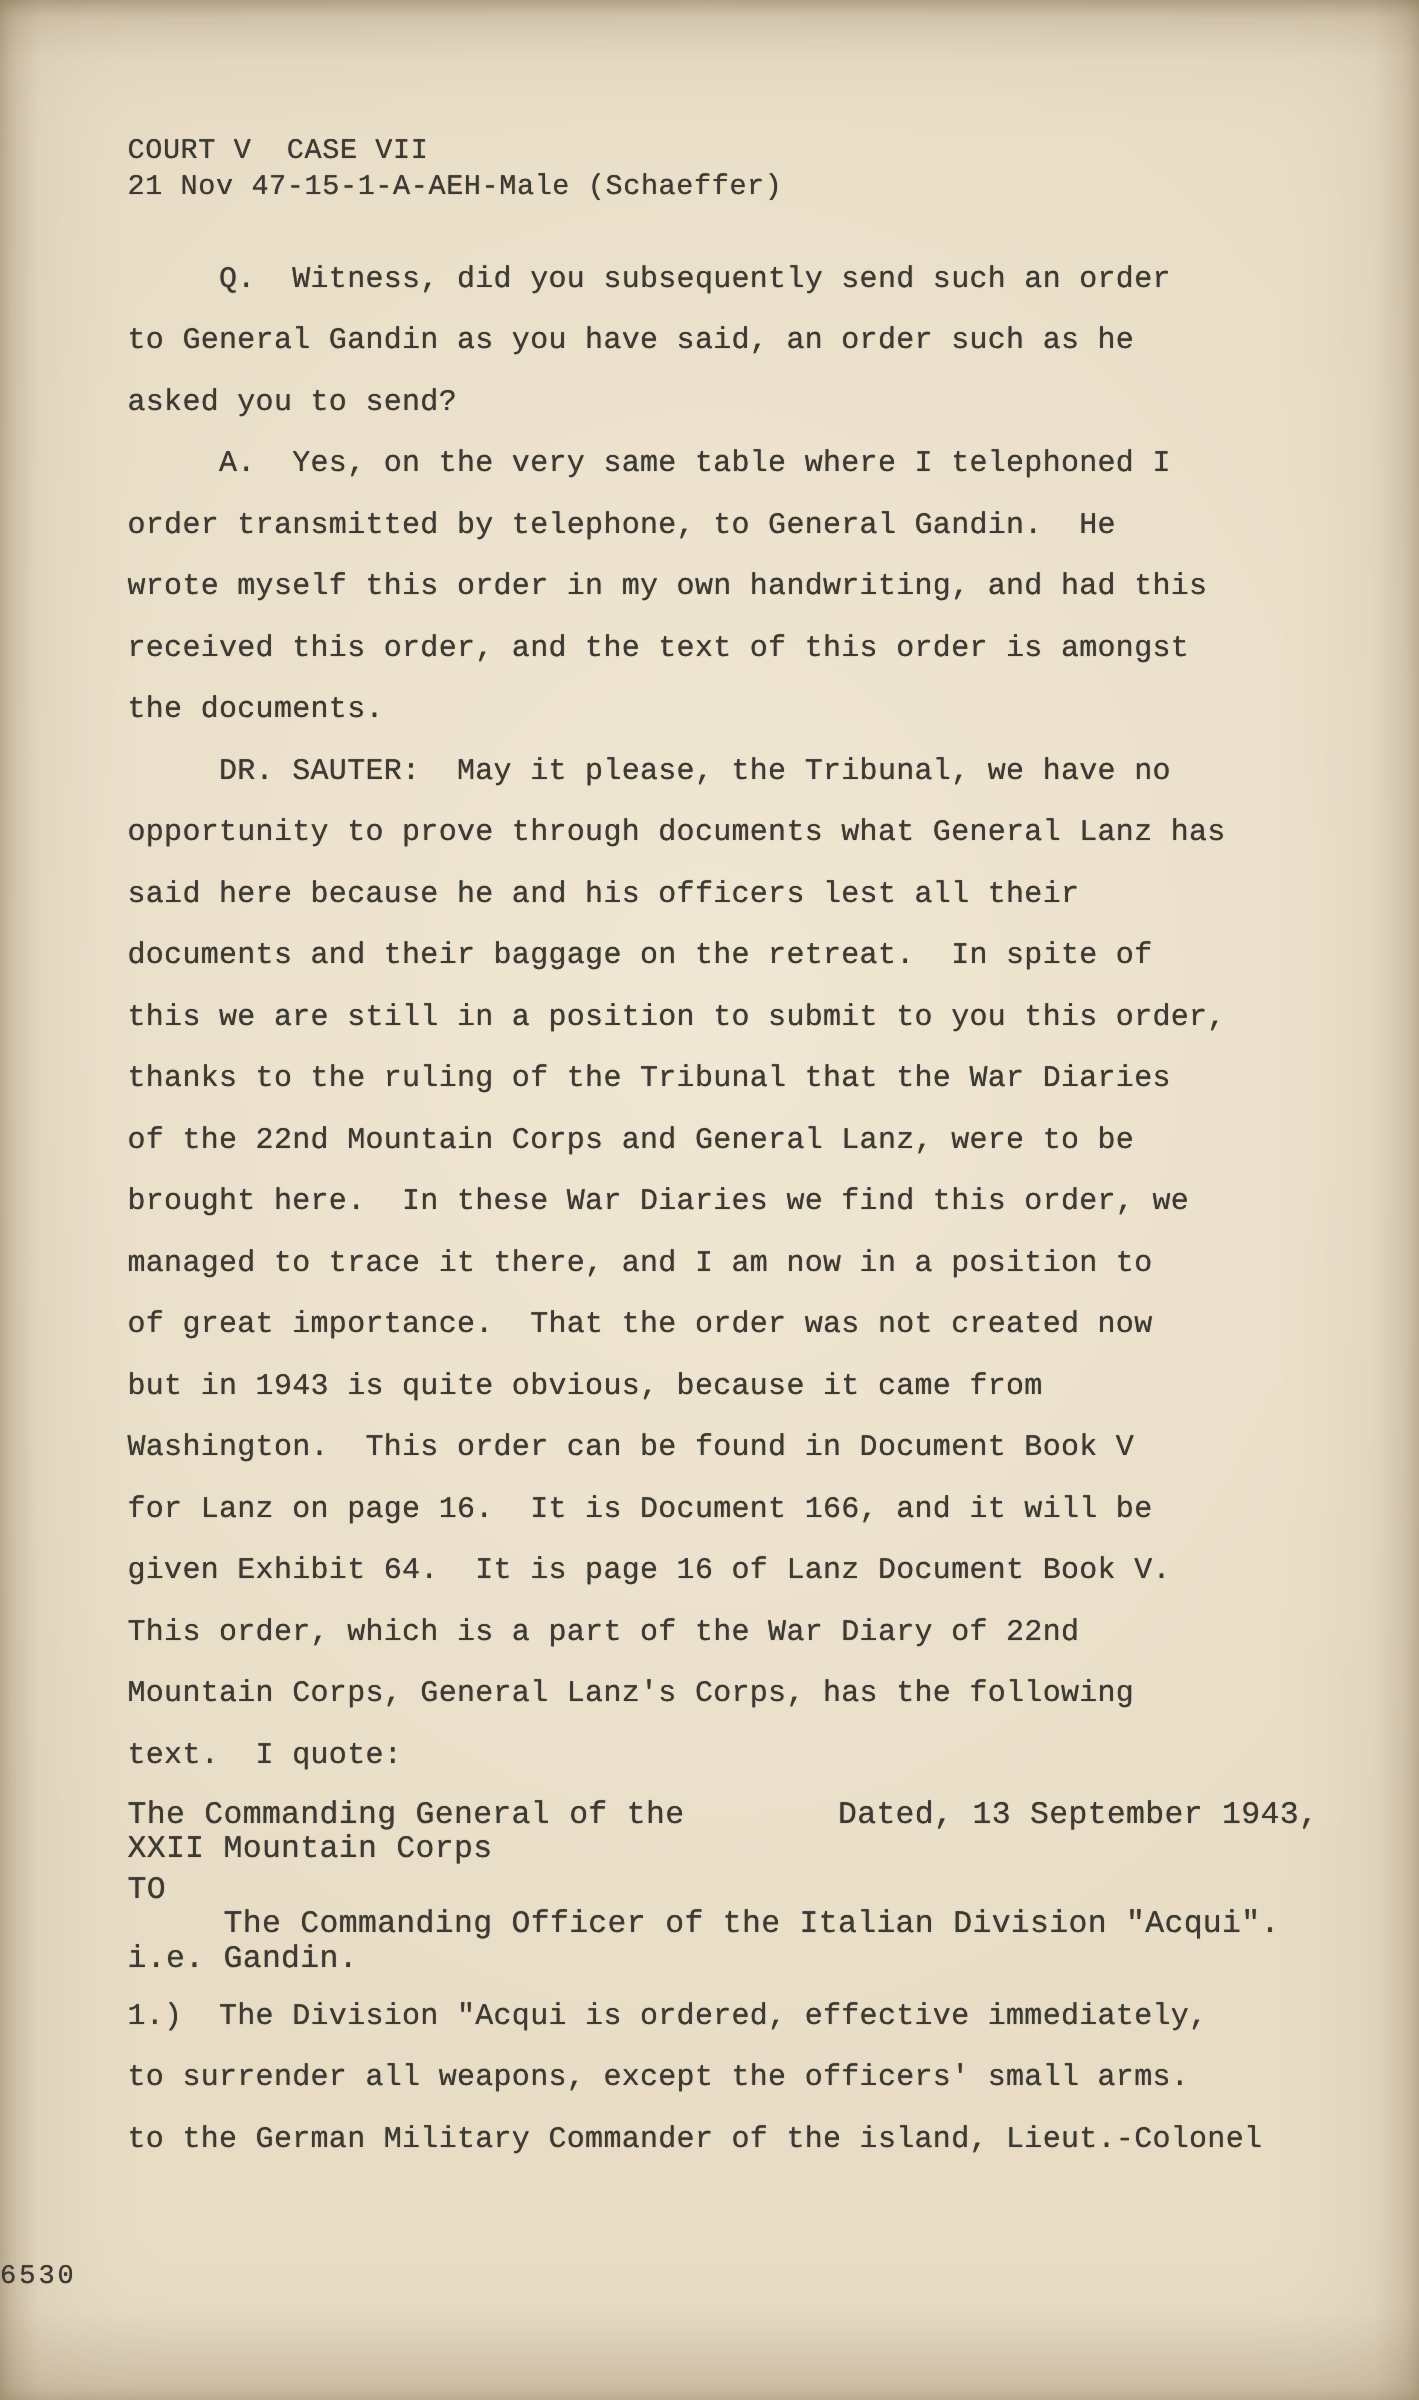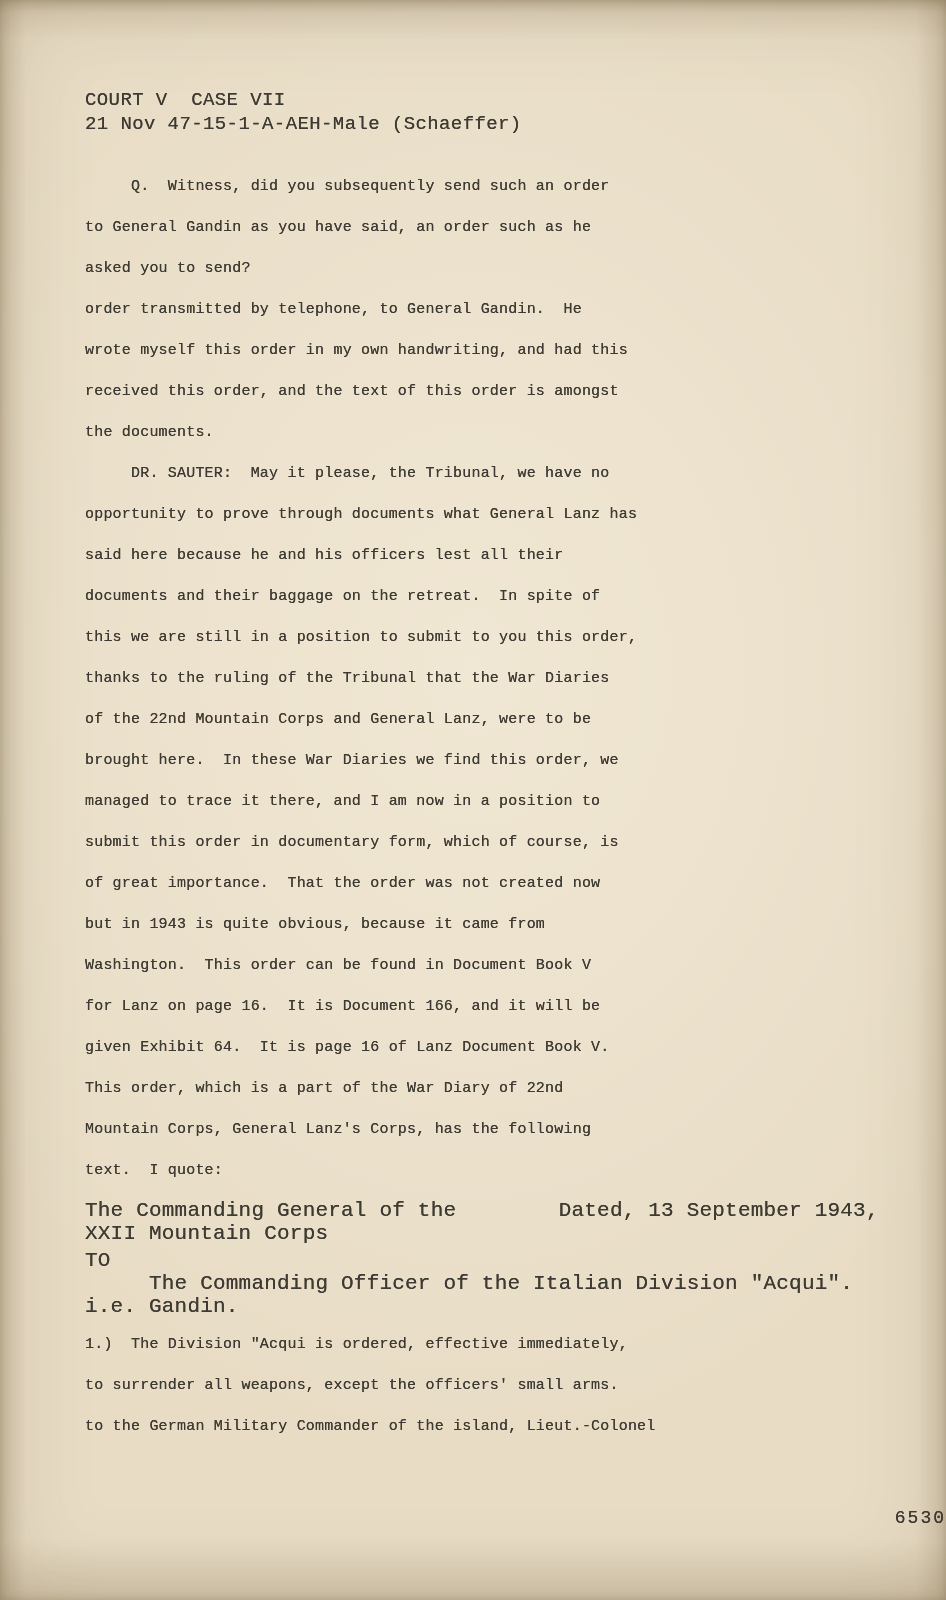--- a/index.html
+++ b/index.html
@@ -32,72 +32,72 @@
   .line {
     white-space: pre;
     text-shadow: 0 0 0.6px rgba(55, 50, 40, 0.85);
   }
   .header .line {
     font-size: 19px;
     line-height: 24px;
     letter-spacing: 0.4px;
   }
   .section.double .line {
-    font-size: 15px;
+    font-size: 20px;
     line-height: 41px;
     letter-spacing: 0.2px;
   }
   .section.single .line {
     font-size: 21px;
     line-height: 23px;
     letter-spacing: 0.2px;
   }
   .section[data-name="section-testimony"]      { margin-top: 30px; }
   .section[data-name="section-order-heading"]  { margin-top: 8px; }
   .section[data-name="section-order-addressee"]{ margin-top: 4px; }
   .section[data-name="section-order-paragraph-1"] { margin-top: 6px; }
   .page-number {
     position: absolute;
     top: 1508px;
     left: 0;
     width: 100%;
-    text-align: right;
+    text-align: left;
     font-size: 18px;
     letter-spacing: 2px;
     text-shadow: 0 0 0.6px rgba(55, 50, 40, 0.85);
   }
 </style>
 </head>
 <body>
 
 <div class="paper" data-name="scanned-page">
   <div class="content" data-name="page-content">
     <div class="header" data-name="transcript-header">
       <div class="line" data-name="header-case-line">COURT V  CASE VII</div>
       <div class="line" data-name="header-session-line">21 Nov 47-15-1-A-AEH-Male (Schaeffer)</div>
     </div>
     <div id="sections" data-name="document-body">
         <div class="section double" data-name="section-testimony">
           <div class="line" data-name="text-line">     Q.  Witness, did you subsequently send such an order</div>
           <div class="line" data-name="text-line">to General Gandin as you have said, an order such as he</div>
           <div class="line" data-name="text-line">asked you to send?</div>
+          <div class="line" data-name="text-line">     A.  Yes, on the very same table where I telephoned I</div>
           <div class="line" data-name="text-line">order transmitted by telephone, to General Gandin.  He</div>
           <div class="line" data-name="text-line">wrote myself this order in my own handwriting, and had this</div>
           <div class="line" data-name="text-line">received this order, and the text of this order is amongst</div>
           <div class="line" data-name="text-line">the documents.</div>
           <div class="line" data-name="text-line">     DR. SAUTER:  May it please, the Tribunal, we have no</div>
           <div class="line" data-name="text-line">opportunity to prove through documents what General Lanz has</div>
           <div class="line" data-name="text-line">said here because he and his officers lest all their</div>
           <div class="line" data-name="text-line">documents and their baggage on the retreat.  In spite of</div>
           <div class="line" data-name="text-line">this we are still in a position to submit to you this order,</div>
           <div class="line" data-name="text-line">thanks to the ruling of the Tribunal that the War Diaries</div>
           <div class="line" data-name="text-line">of the 22nd Mountain Corps and General Lanz, were to be</div>
           <div class="line" data-name="text-line">brought here.  In these War Diaries we find this order, we</div>
           <div class="line" data-name="text-line">managed to trace it there, and I am now in a position to</div>
-          <div class="line" data-name="text-line">submit this order in documentary form, which of course, is</div>
           <div class="line" data-name="text-line">of great importance.  That the order was not created now</div>
           <div class="line" data-name="text-line">but in 1943 is quite obvious, because it came from</div>
           <div class="line" data-name="text-line">Washington.  This order can be found in Document Book V</div>
           <div class="line" data-name="text-line">for Lanz on page 16.  It is Document 166, and it will be</div>
           <div class="line" data-name="text-line">given Exhibit 64.  It is page 16 of Lanz Document Book V.</div>
           <div class="line" data-name="text-line">This order, which is a part of the War Diary of 22nd</div>
           <div class="line" data-name="text-line">Mountain Corps, General Lanz's Corps, has the following</div>
           <div class="line" data-name="text-line">text.  I quote:</div>
         </div>
         <div class="section single" data-name="section-order-heading">

